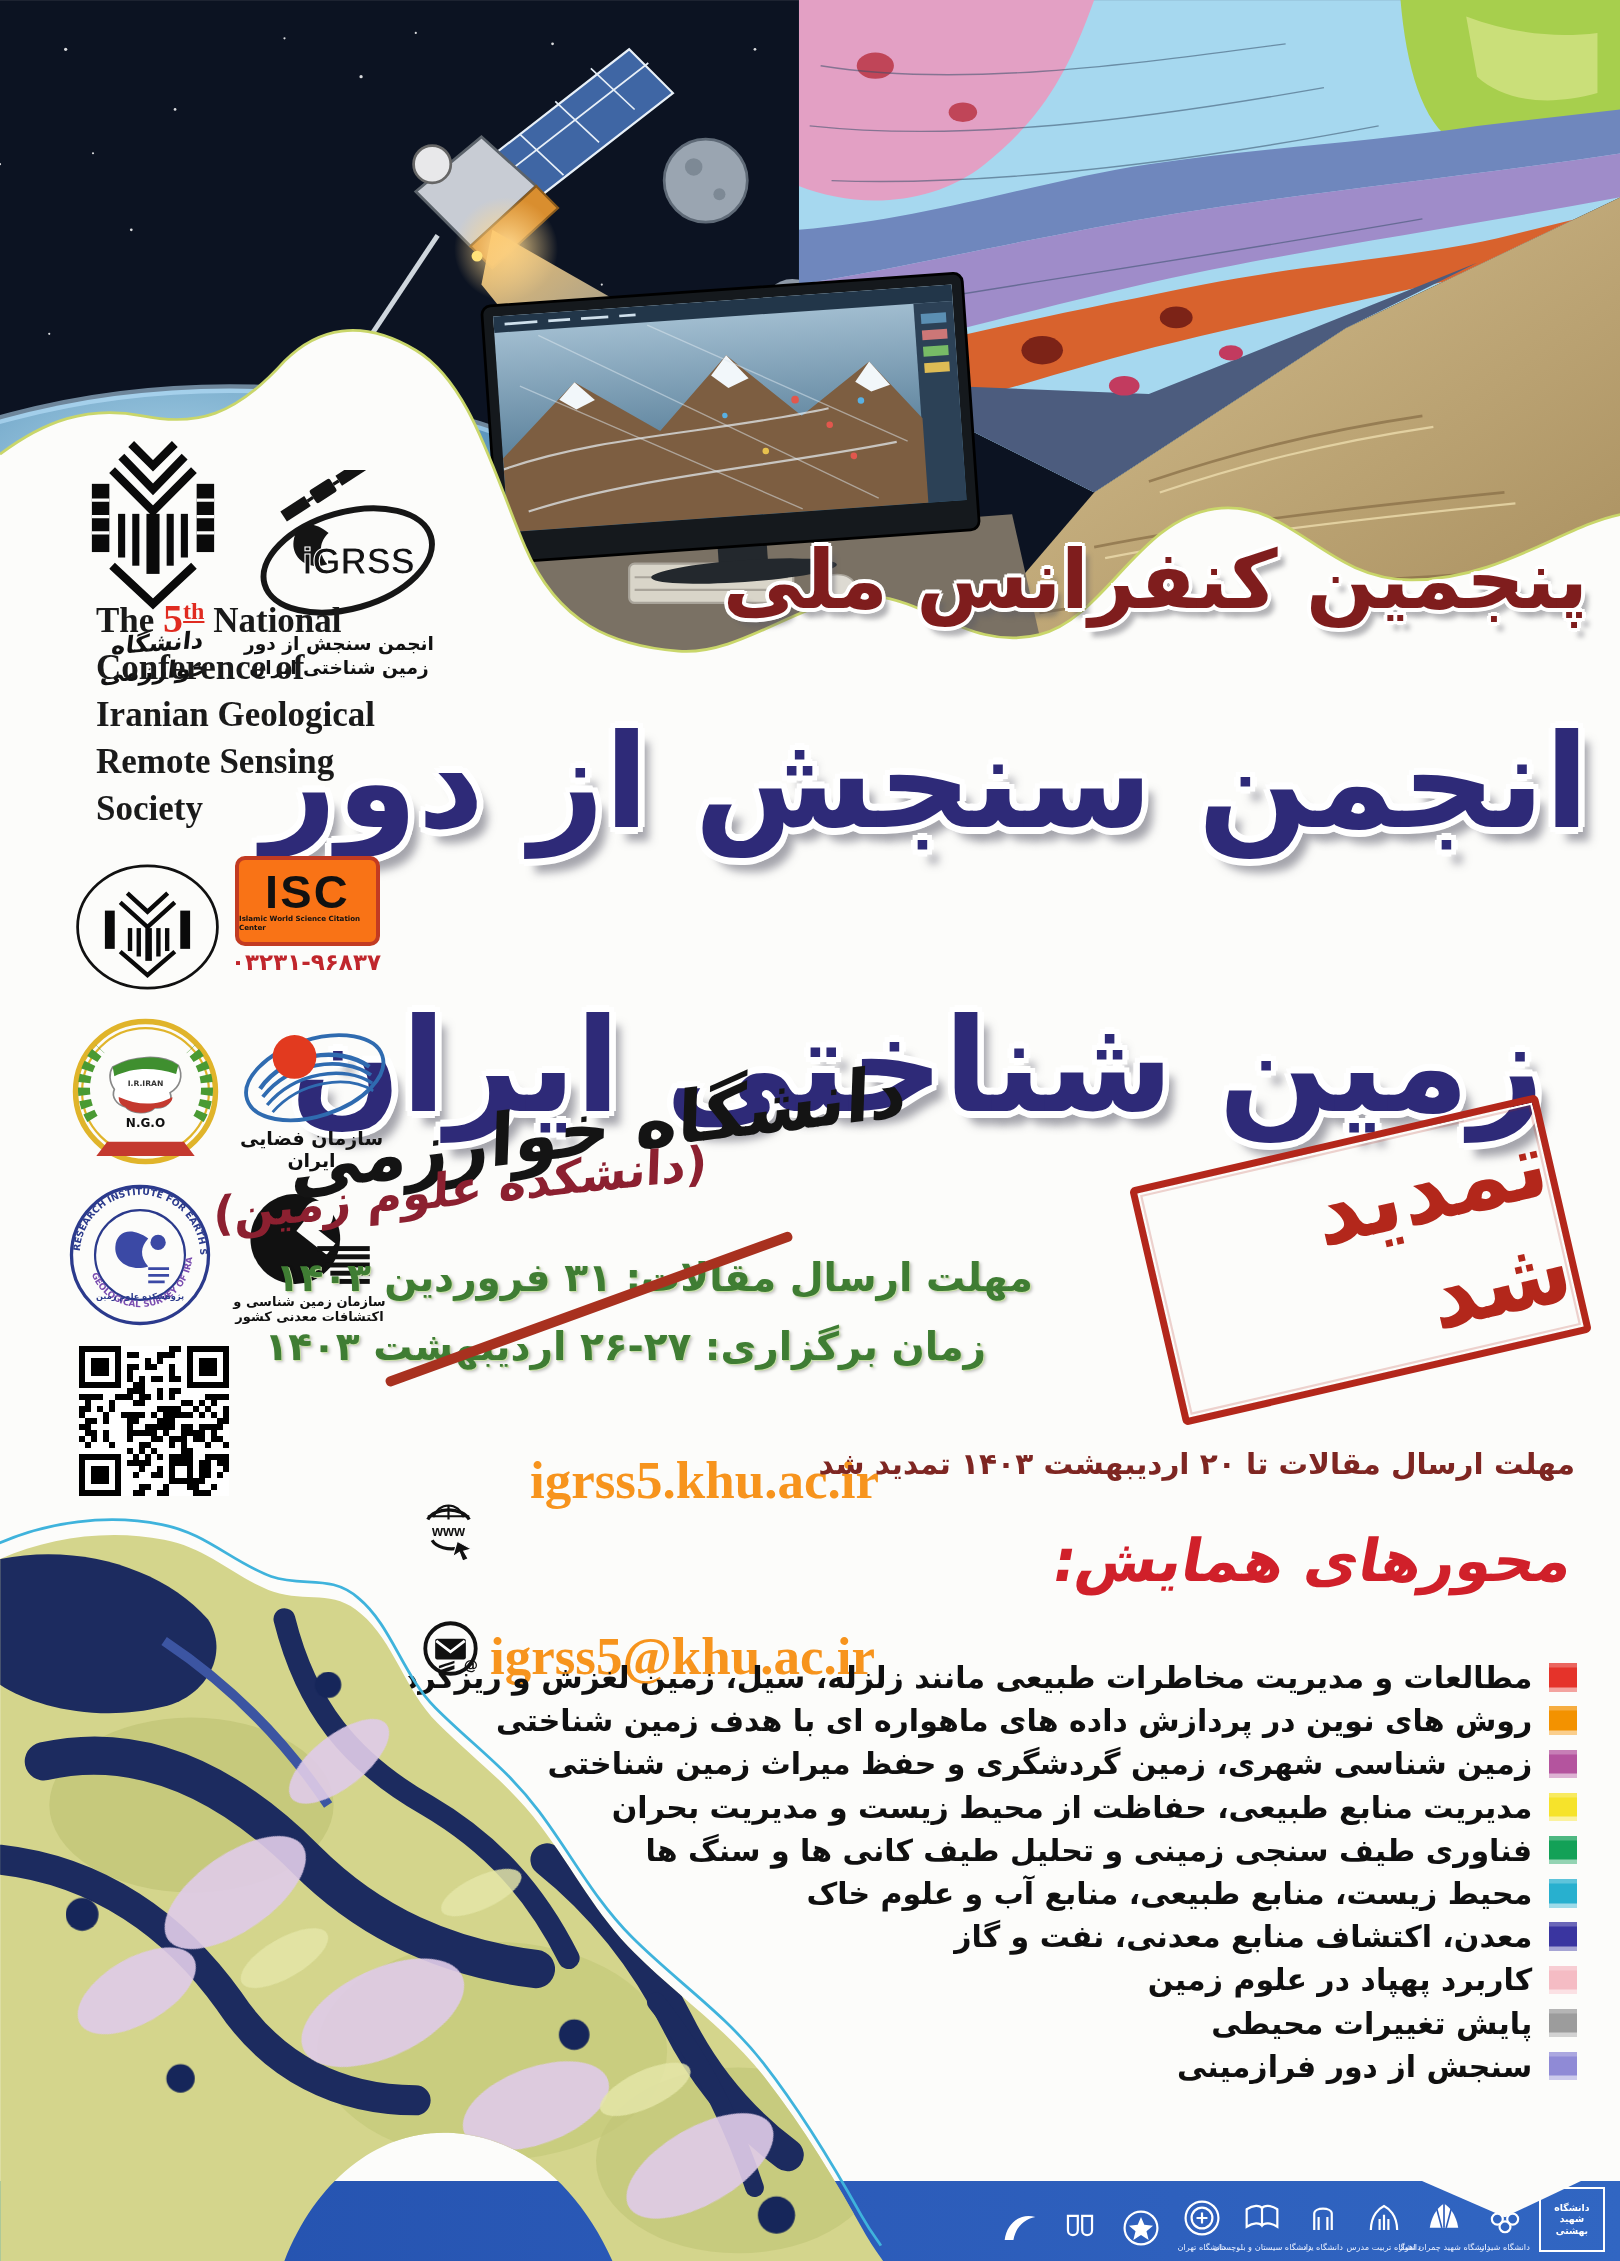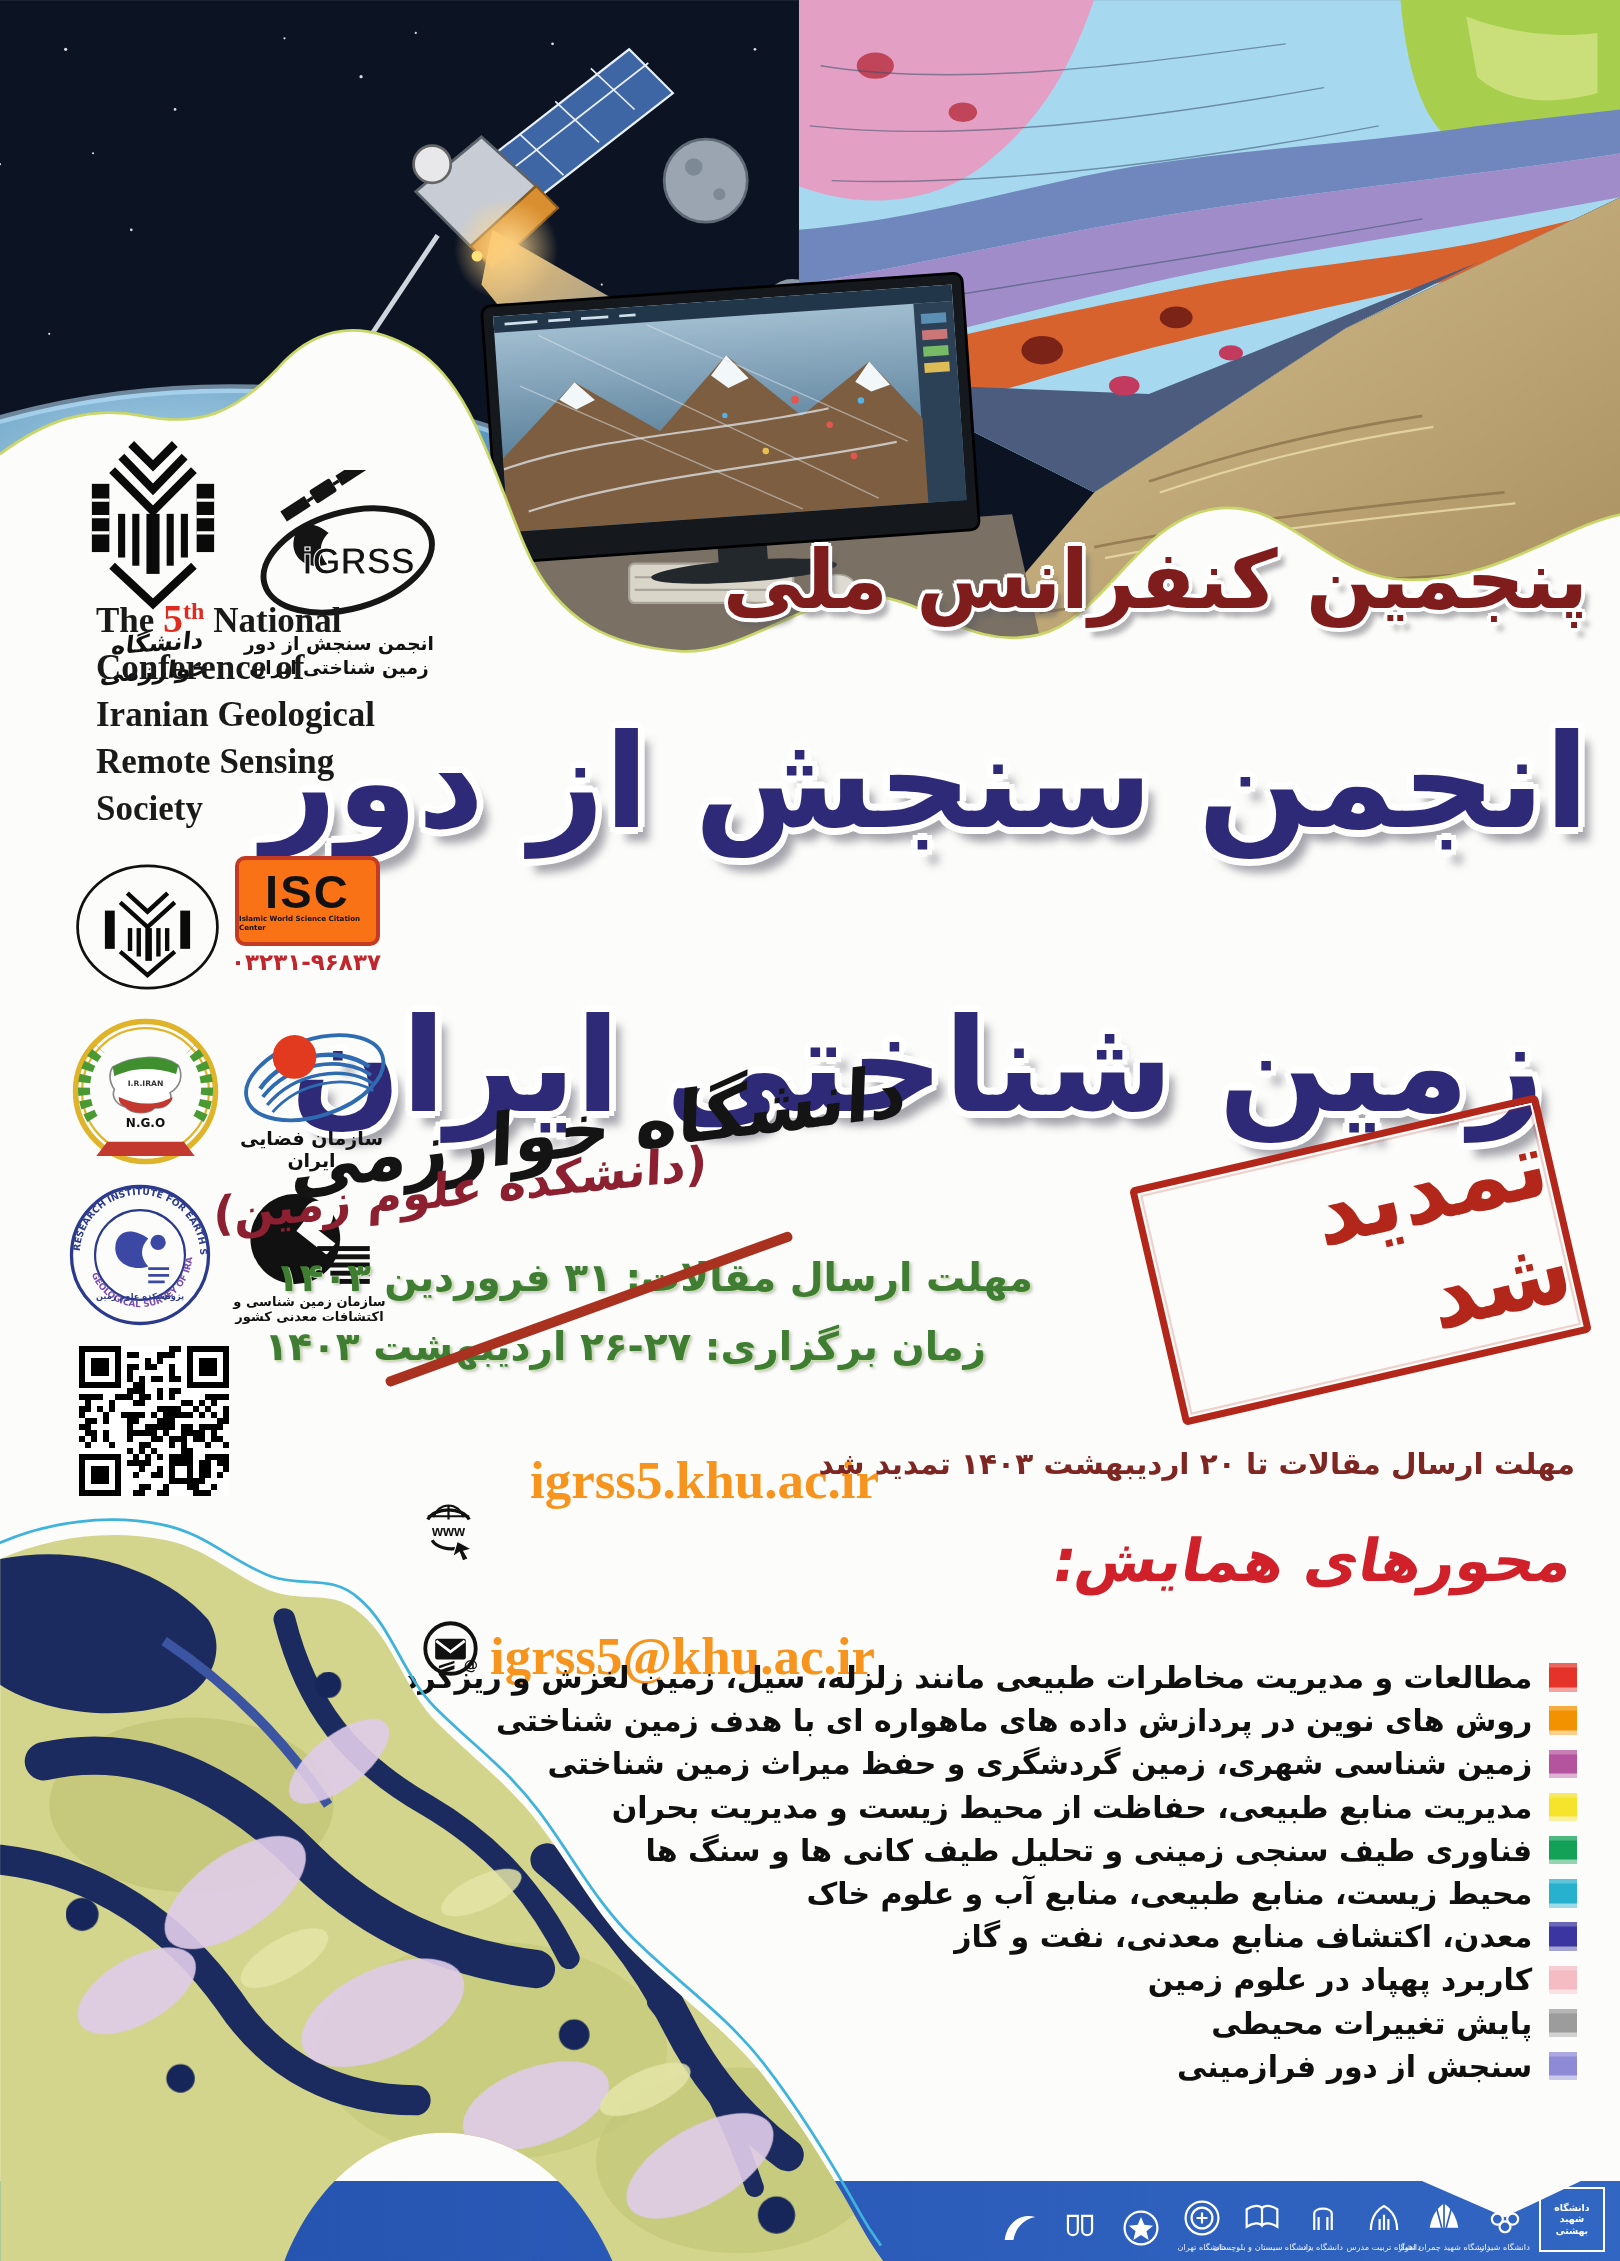--- a/index.html
+++ b/index.html
@@ -7,21 +7,21 @@
           font-family:"DejaVu Sans",sans-serif;}
   .abs{position:absolute;}
   .rtl{direction:rtl;}
   .nowrap{white-space:nowrap;}
 
   
   .en-title{left:96px;top:588px;width:470px;color:#1a1a1a;
     font-family:"Liberation Serif","DejaVu Serif",serif;font-weight:bold;
     font-size:35px;line-height:47px;}
   .en-title .red5{color:#e02b20;font-size:40px;}
-  .en-title sup{color:#e02b20;font-size:24px;}
+  .en-title sup{color:#e02b20;font-size:24px;text-decoration:underline;}
   .en-line{display:block;}
 
   
   .fa-kicker{right:33px;top:533px;color:#7f1d1d;font-size:81px;font-weight:bold;
     text-shadow:-3.8px 0 0 #fff,3.8px 0 0 #fff,0 -3.8px 0 #fff,0 3.8px 0 #fff,
       -2.7px -2.7px 0 #fff,2.7px 2.7px 0 #fff,-2.7px 2.7px 0 #fff,2.7px -2.7px 0 #fff,
       6.6px 8.8px 5.5px rgba(90,90,100,.45);}
   .fa-big{color:#2e2a78;font-weight:bold;font-size:130px;
     text-shadow:-6.6px 0 0 #fff,6.6px 0 0 #fff,0 -6.6px 0 #fff,0 6.6px 0 #fff,
       -4.9px -4.9px 0 #fff,4.9px 4.9px 0 #fff,-4.9px 4.9px 0 #fff,4.9px -4.9px 0 #fff,

